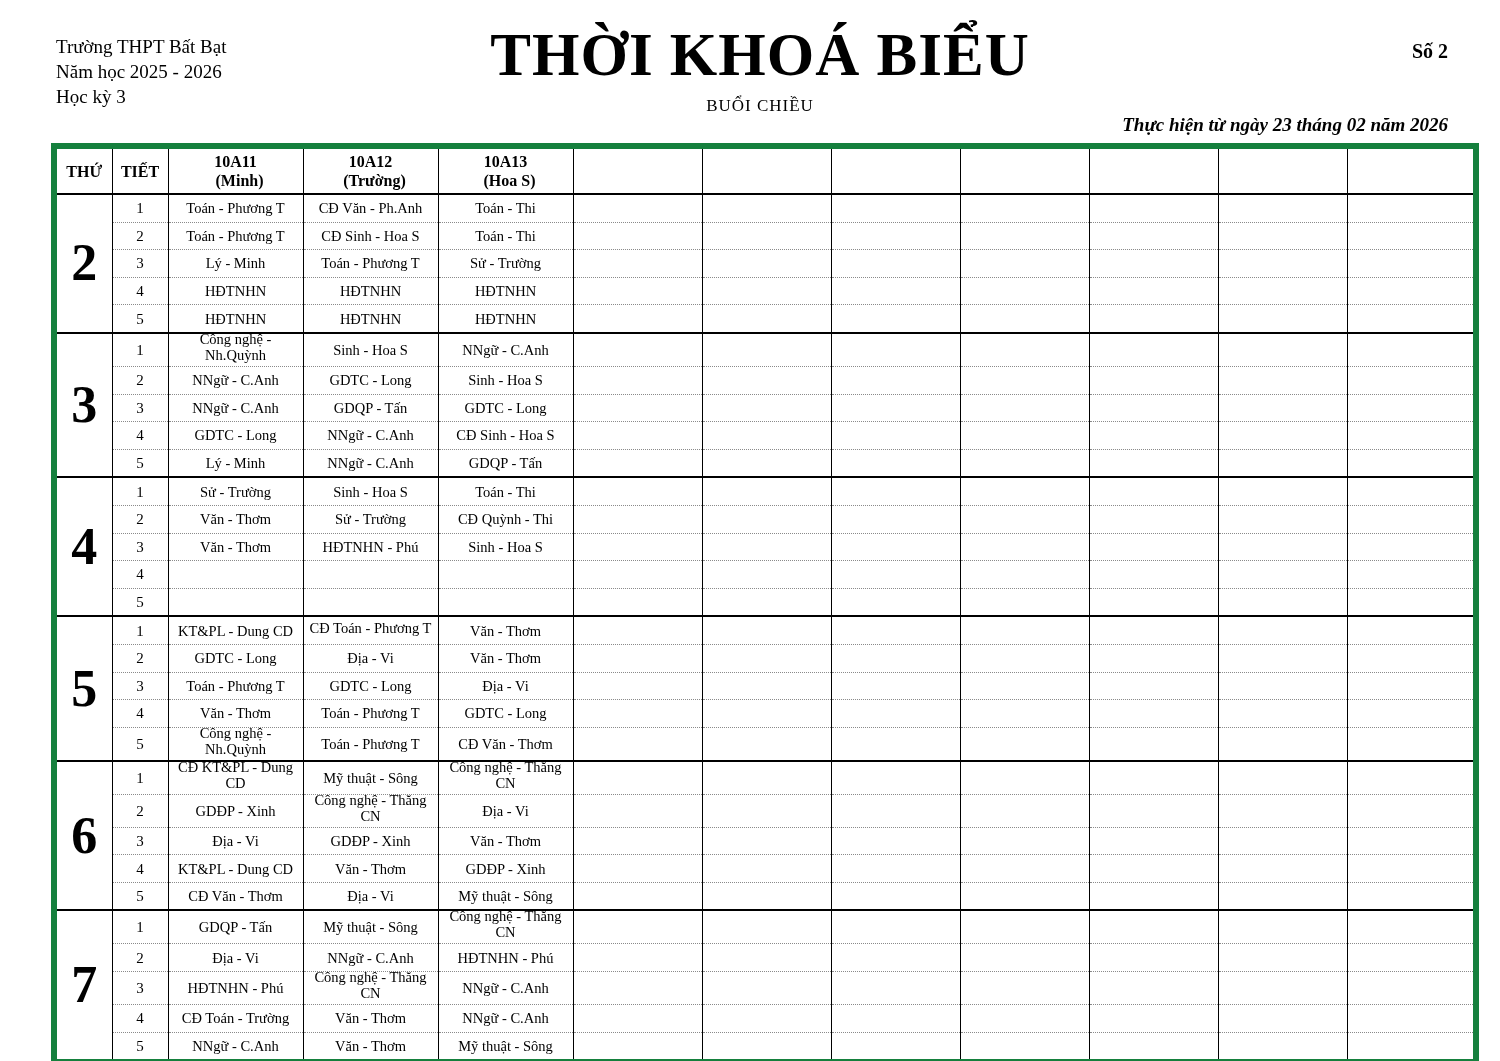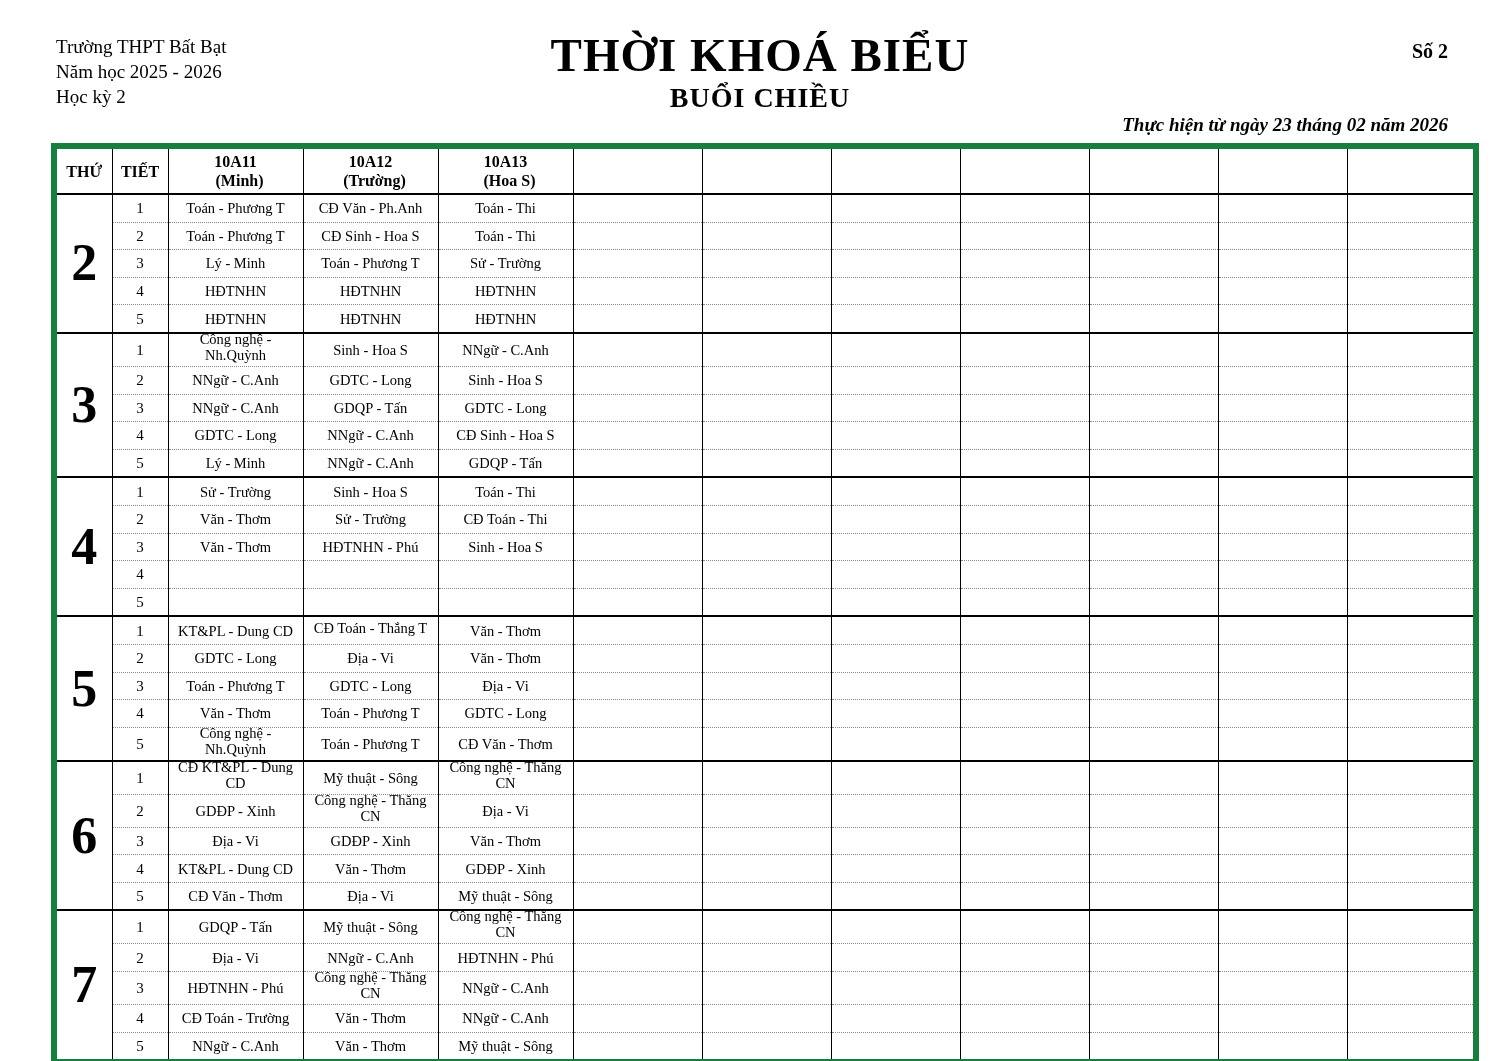--- a/index.html
+++ b/index.html
@@ -42,30 +42,31 @@
   .school-block div { white-space: nowrap; }
 
   .title-block {
     position: absolute;
     left: 430px;
     top: 28px;
     width: 660px;
     text-align: center;
   }
   .main-title {
-    font-size: 47px;
+    font-size: 61px;
     font-weight: bold;
     letter-spacing: 1px;
     line-height: 54px;
     white-space: nowrap;
   }
   .sub-title {
-    font-size: 28px;
-    font-weight: bold;
+    font-size: 17px;
+    font-weight: normal;
     letter-spacing: 1px;
+    margin-top: 14px;
     white-space: nowrap;
   }
 
   .serial {
     position: absolute;
     right: 52px;
     top: 40px;
     font-size: 20px;
     font-weight: bold;
     white-space: nowrap;
@@ -165,21 +166,21 @@
 </style>
 </head>
 <body>
 
 <div class="page">
 
   <div class="header">
     <div class="school-block">
       <div>Trường THPT Bất Bạt</div>
       <div>Năm học 2025 - 2026</div>
-      <div>Học kỳ 2</div>
+      <div>Học kỳ 3</div>
     </div>
 
     <div class="title-block">
       <div class="main-title">THỜI KHOÁ BIỂU</div>
       <div class="sub-title">BUỔI CHIỀU</div>
     </div>
 
     <div class="serial">Số 2</div>
     <div class="effective">Thực hiện từ ngày 23 tháng 02 năm 2026</div>
   </div>
@@ -440,21 +441,21 @@
           </tr>
           <tr>
             <td class="cell-tiet">2</td>
             <td class="cell-subject">
               <span class="subj">Văn - Thơm</span>
             </td>
             <td class="cell-subject">
               <span class="subj">Sử - Trường</span>
             </td>
             <td class="cell-subject">
-              <span class="subj">CĐ Toán - Thi</span>
+              <span class="subj">CĐ Quỳnh - Thi</span>
             </td>
             <td class="cell-blank"></td>
             <td class="cell-blank"></td>
             <td class="cell-blank"></td>
             <td class="cell-blank"></td>
             <td class="cell-blank"></td>
             <td class="cell-blank"></td>
             <td class="cell-blank"></td>
           </tr>
           <tr>
@@ -514,21 +515,21 @@
             <td class="cell-blank"></td>
             <td class="cell-blank"></td>
           </tr>
           <tr class="first-of-day">
             <td class="cell-thu" rowspan="5">5</td>
             <td class="cell-tiet">1</td>
             <td class="cell-subject">
               <span class="subj">KT&amp;PL - Dung CD</span>
             </td>
             <td class="cell-subject">
-              <span class="subj two-line">CĐ Toán - Thắng T</span>
+              <span class="subj two-line">CĐ Toán - Phương T</span>
             </td>
             <td class="cell-subject">
               <span class="subj">Văn - Thơm</span>
             </td>
             <td class="cell-blank"></td>
             <td class="cell-blank"></td>
             <td class="cell-blank"></td>
             <td class="cell-blank"></td>
             <td class="cell-blank"></td>
             <td class="cell-blank"></td>

